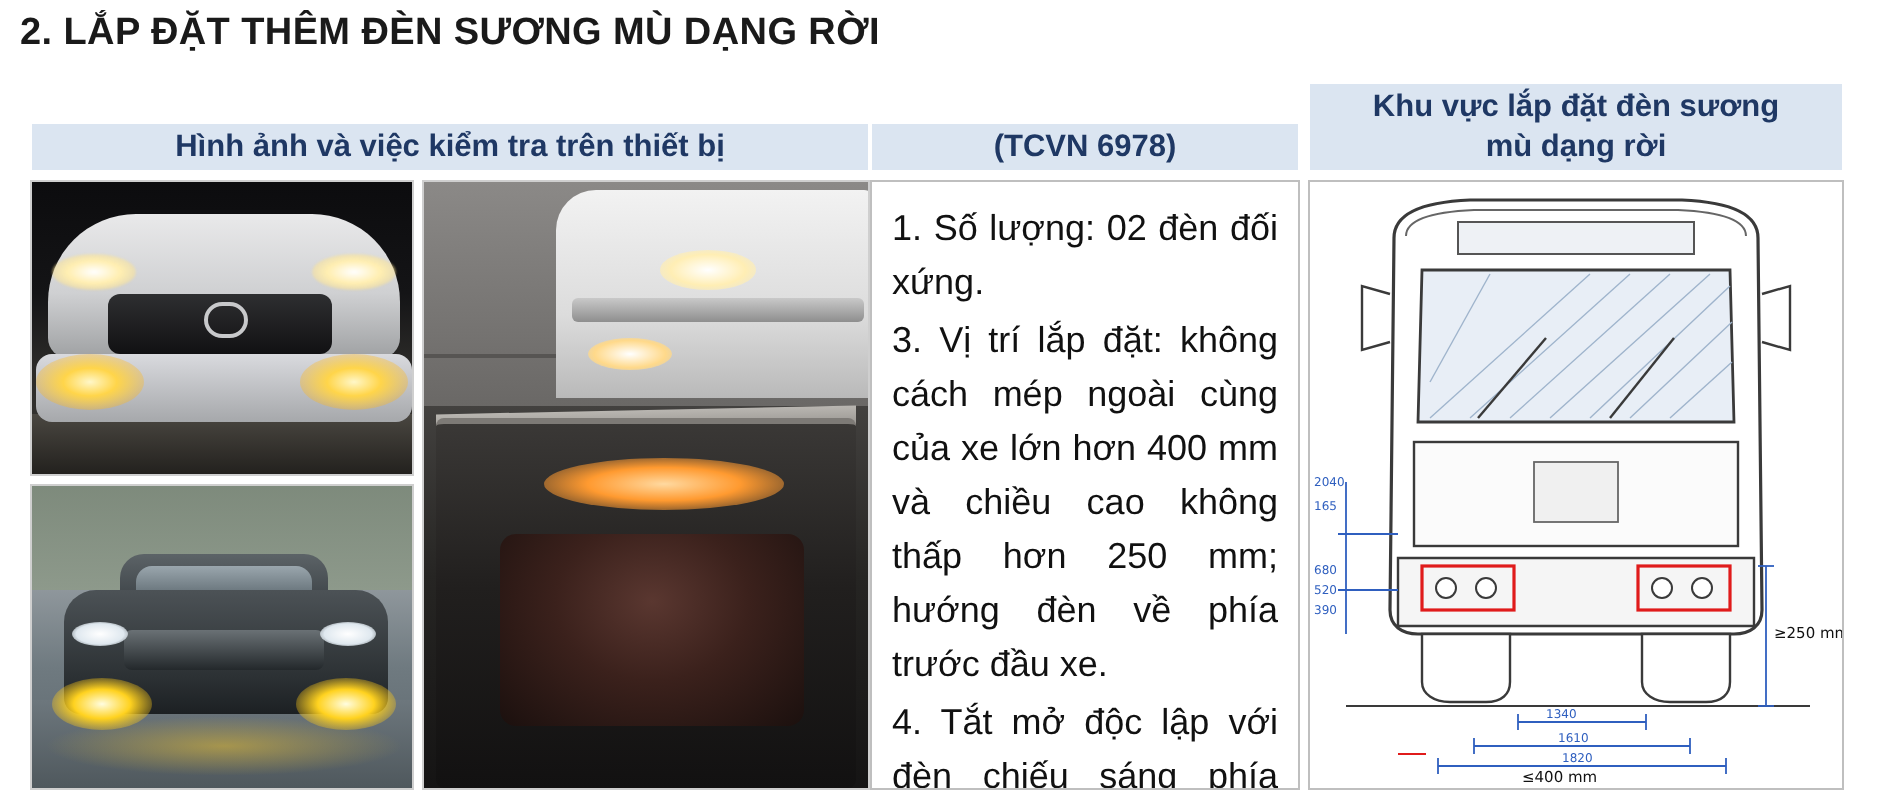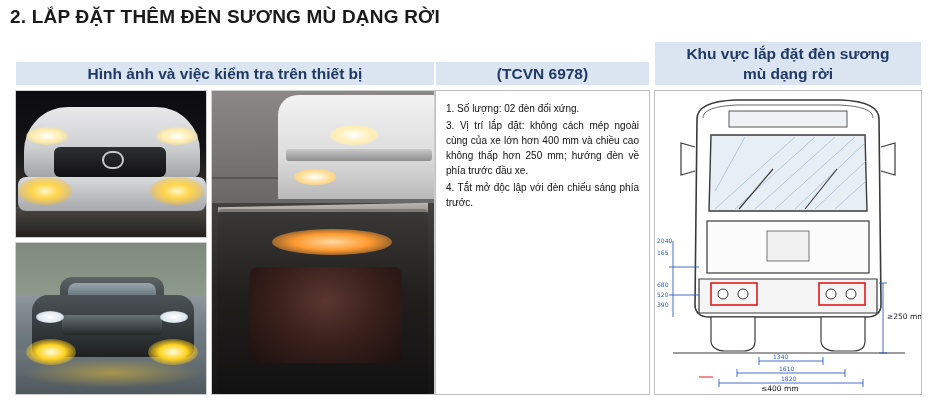--- a/index.html
+++ b/index.html
@@ -236,21 +236,21 @@
     position:absolute; left: 60px; top: 138px; width: 120px; height: 26px;
     background: radial-gradient(ellipse at center,#ffd9a0 0%, #ff9a30 45%, rgba(255,140,30,0) 100%);
     border-radius: 50%;
   }
 
   
   .cell-criteria {
     width: 215px;
     border: 1px solid #bfbfbf;
     padding: 10px 10px 0 10px;
-    font-size: 10px;
+    font-size: 18px;
     color: #111111;
     line-height: 1.5;
     text-align: justify;
   }
   .cell-criteria p { margin: 0 0 2px 0; }
 
   
   .cell-diagram {
     width: 268px;
     border: 1px solid #bfbfbf;

